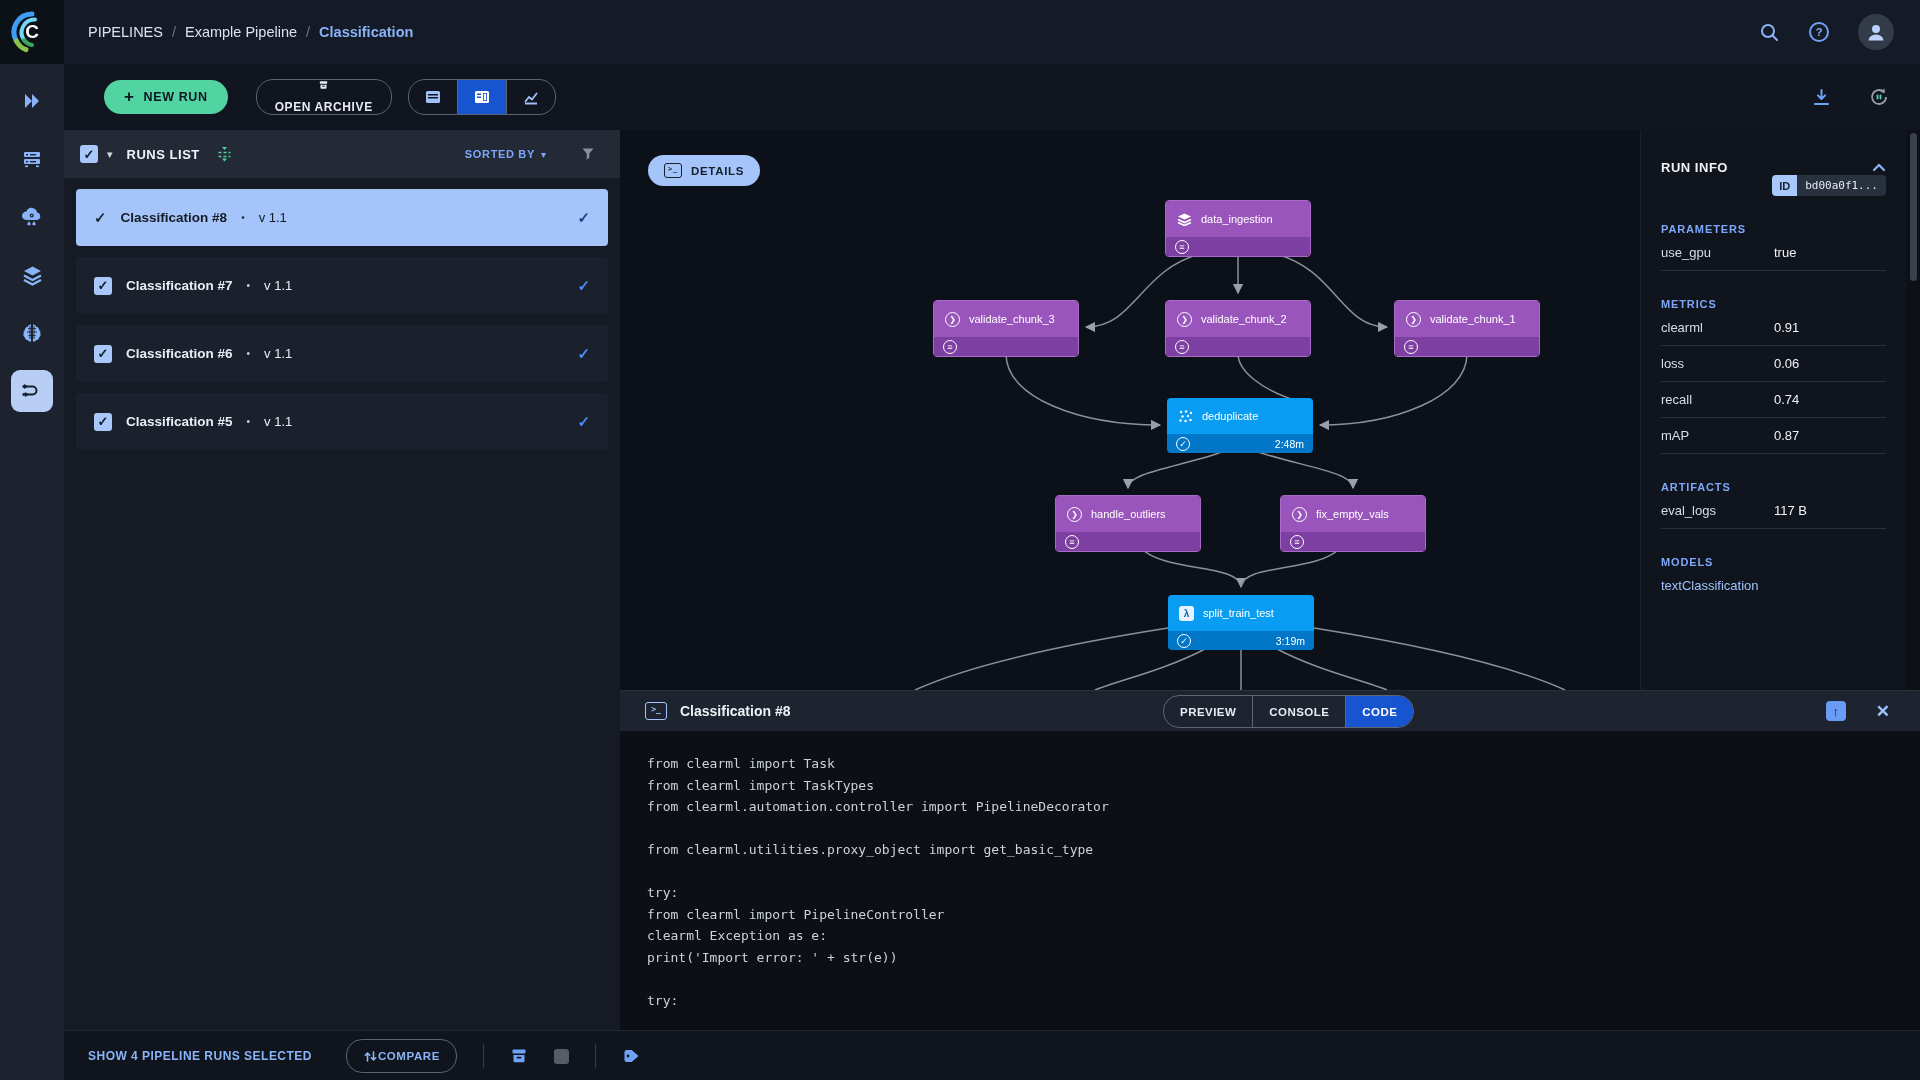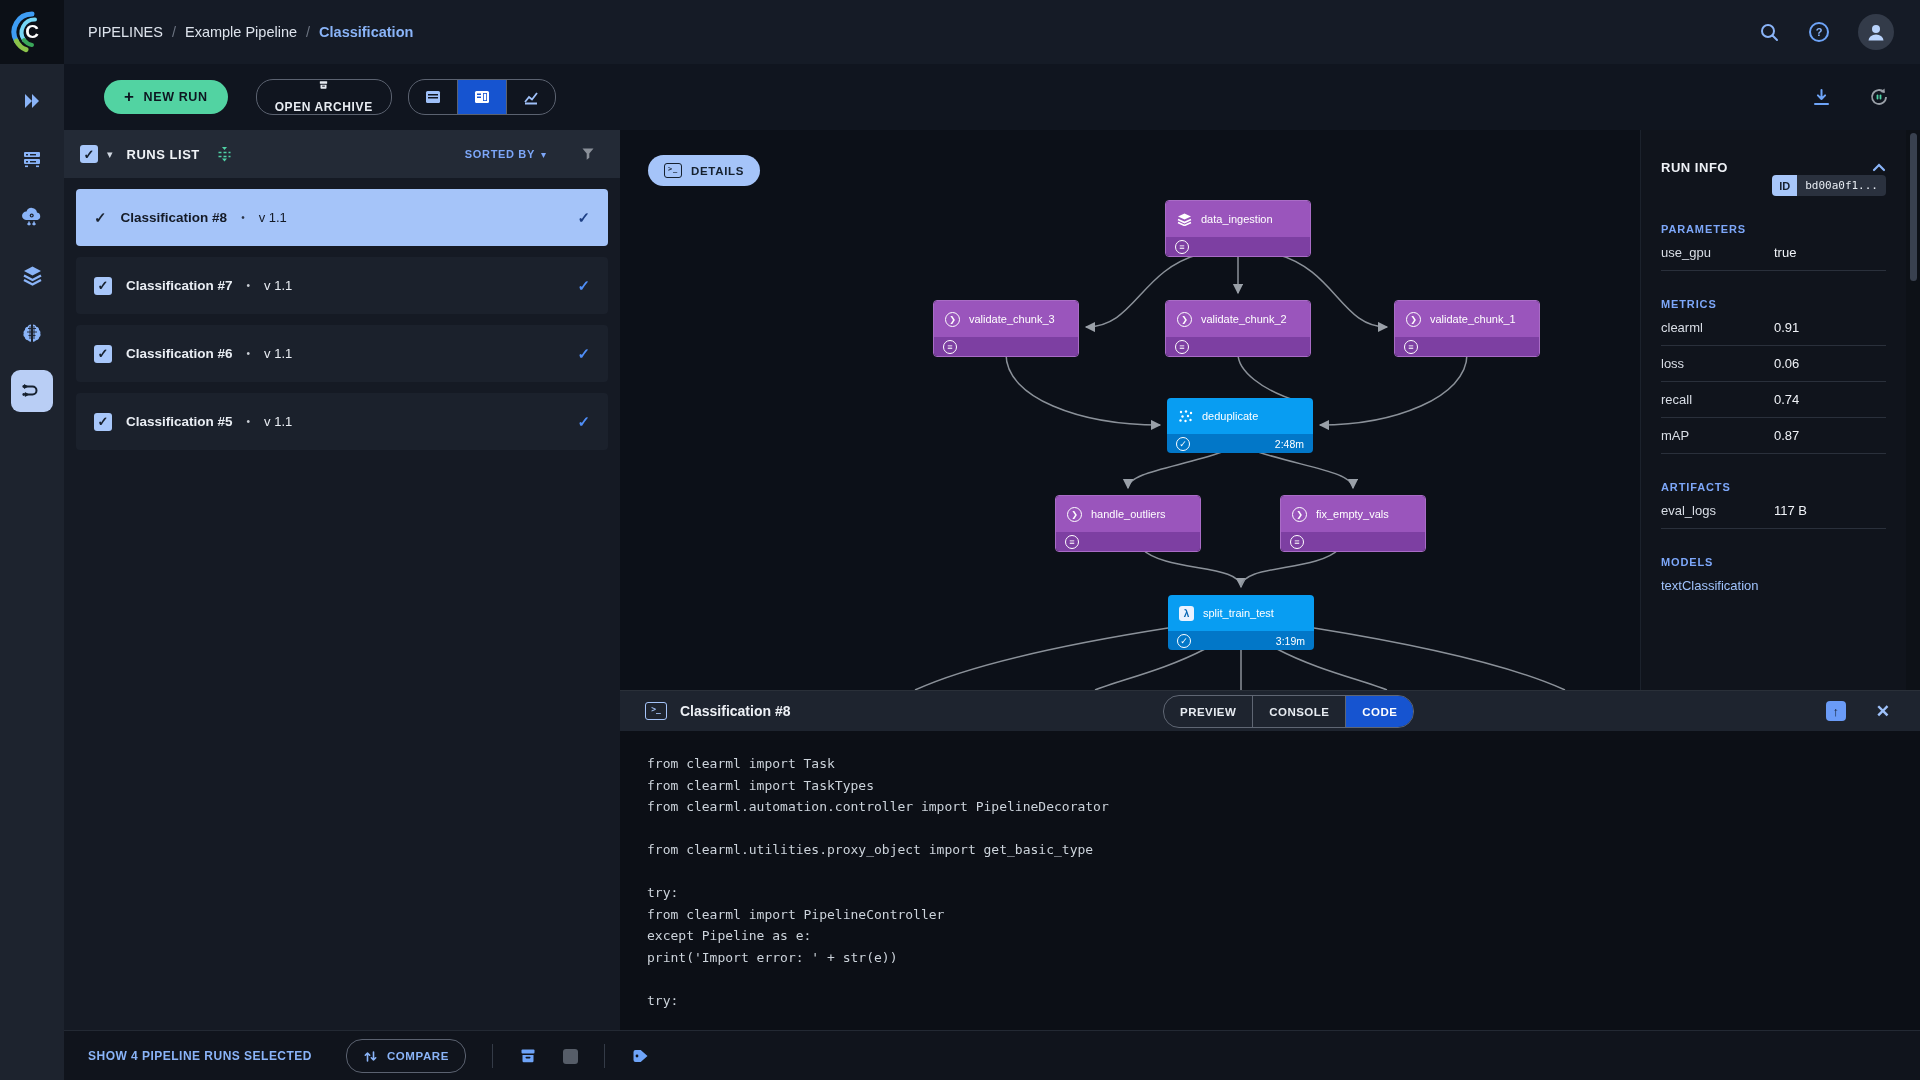--- a/index.html
+++ b/index.html
@@ -110,21 +110,21 @@
   .max-ic{width:20px;height:20px;border-radius:4px;background:#6a9bf7;color:#0e1724;font-size:13px;font-weight:bold;
     display:flex;align-items:center;justify-content:center;cursor:pointer;}
   .close-ic{color:#9fc2fb;font-size:17px;font-weight:bold;cursor:pointer;}
   .code{padding:22px 0 0 27px;font-family:"DejaVu Sans Mono",monospace;font-size:13px;line-height:21.5px;color:#ccd3db;}
   .code-line{min-height:21.5px;white-space:pre;}
 
   
   .footer{position:absolute;left:64px;top:1030px;right:0;height:50px;background:#10141c;border-top:1px solid #232933;
     display:flex;align-items:center;z-index:25;}
   .sel-text{margin-left:24px;font-size:12px;font-weight:bold;color:#8ab4f8;letter-spacing:.04em;}
-  .btn-compare{margin-left:34px;height:32px;border-radius:16px;border:1px solid #5b6270;display:flex;align-items:center;gap:9px;
+  .btn-compare{margin-left:34px;height:32px;border-radius:16px;border:1px solid #5b6270;display:flex;align-items:center;
     padding:0 16px;font-size:11.5px;font-weight:bold;color:#8ab4f8;letter-spacing:.05em;cursor:pointer;}
   .foot-div{width:1px;height:24px;background:#343b47;margin-left:26px;}
   .foot-ic{margin-left:26px;cursor:pointer;display:flex;align-items:center;}
   .stop-sq{width:15px;height:15px;border-radius:3px;background:#565d68;}
 </style>
 </head>
 <body>
 
 <div id="app">
 
@@ -523,21 +523,21 @@
   <div class="code-line"></div>
 
   <div class="code-line">from clearml.utilities.proxy_object import get_basic_type</div>
 
   <div class="code-line"></div>
 
   <div class="code-line">try:</div>
 
   <div class="code-line">from clearml import PipelineController</div>
 
-  <div class="code-line">except Pipeline as e:</div>
+  <div class="code-line">clearml Exception as e:</div>
 
   <div class="code-line">print('Import error: ' + str(e))</div>
 
   <div class="code-line"></div>
 
   <div class="code-line">try:</div>
 </div>
   </div>
 
   <div class="footer">

